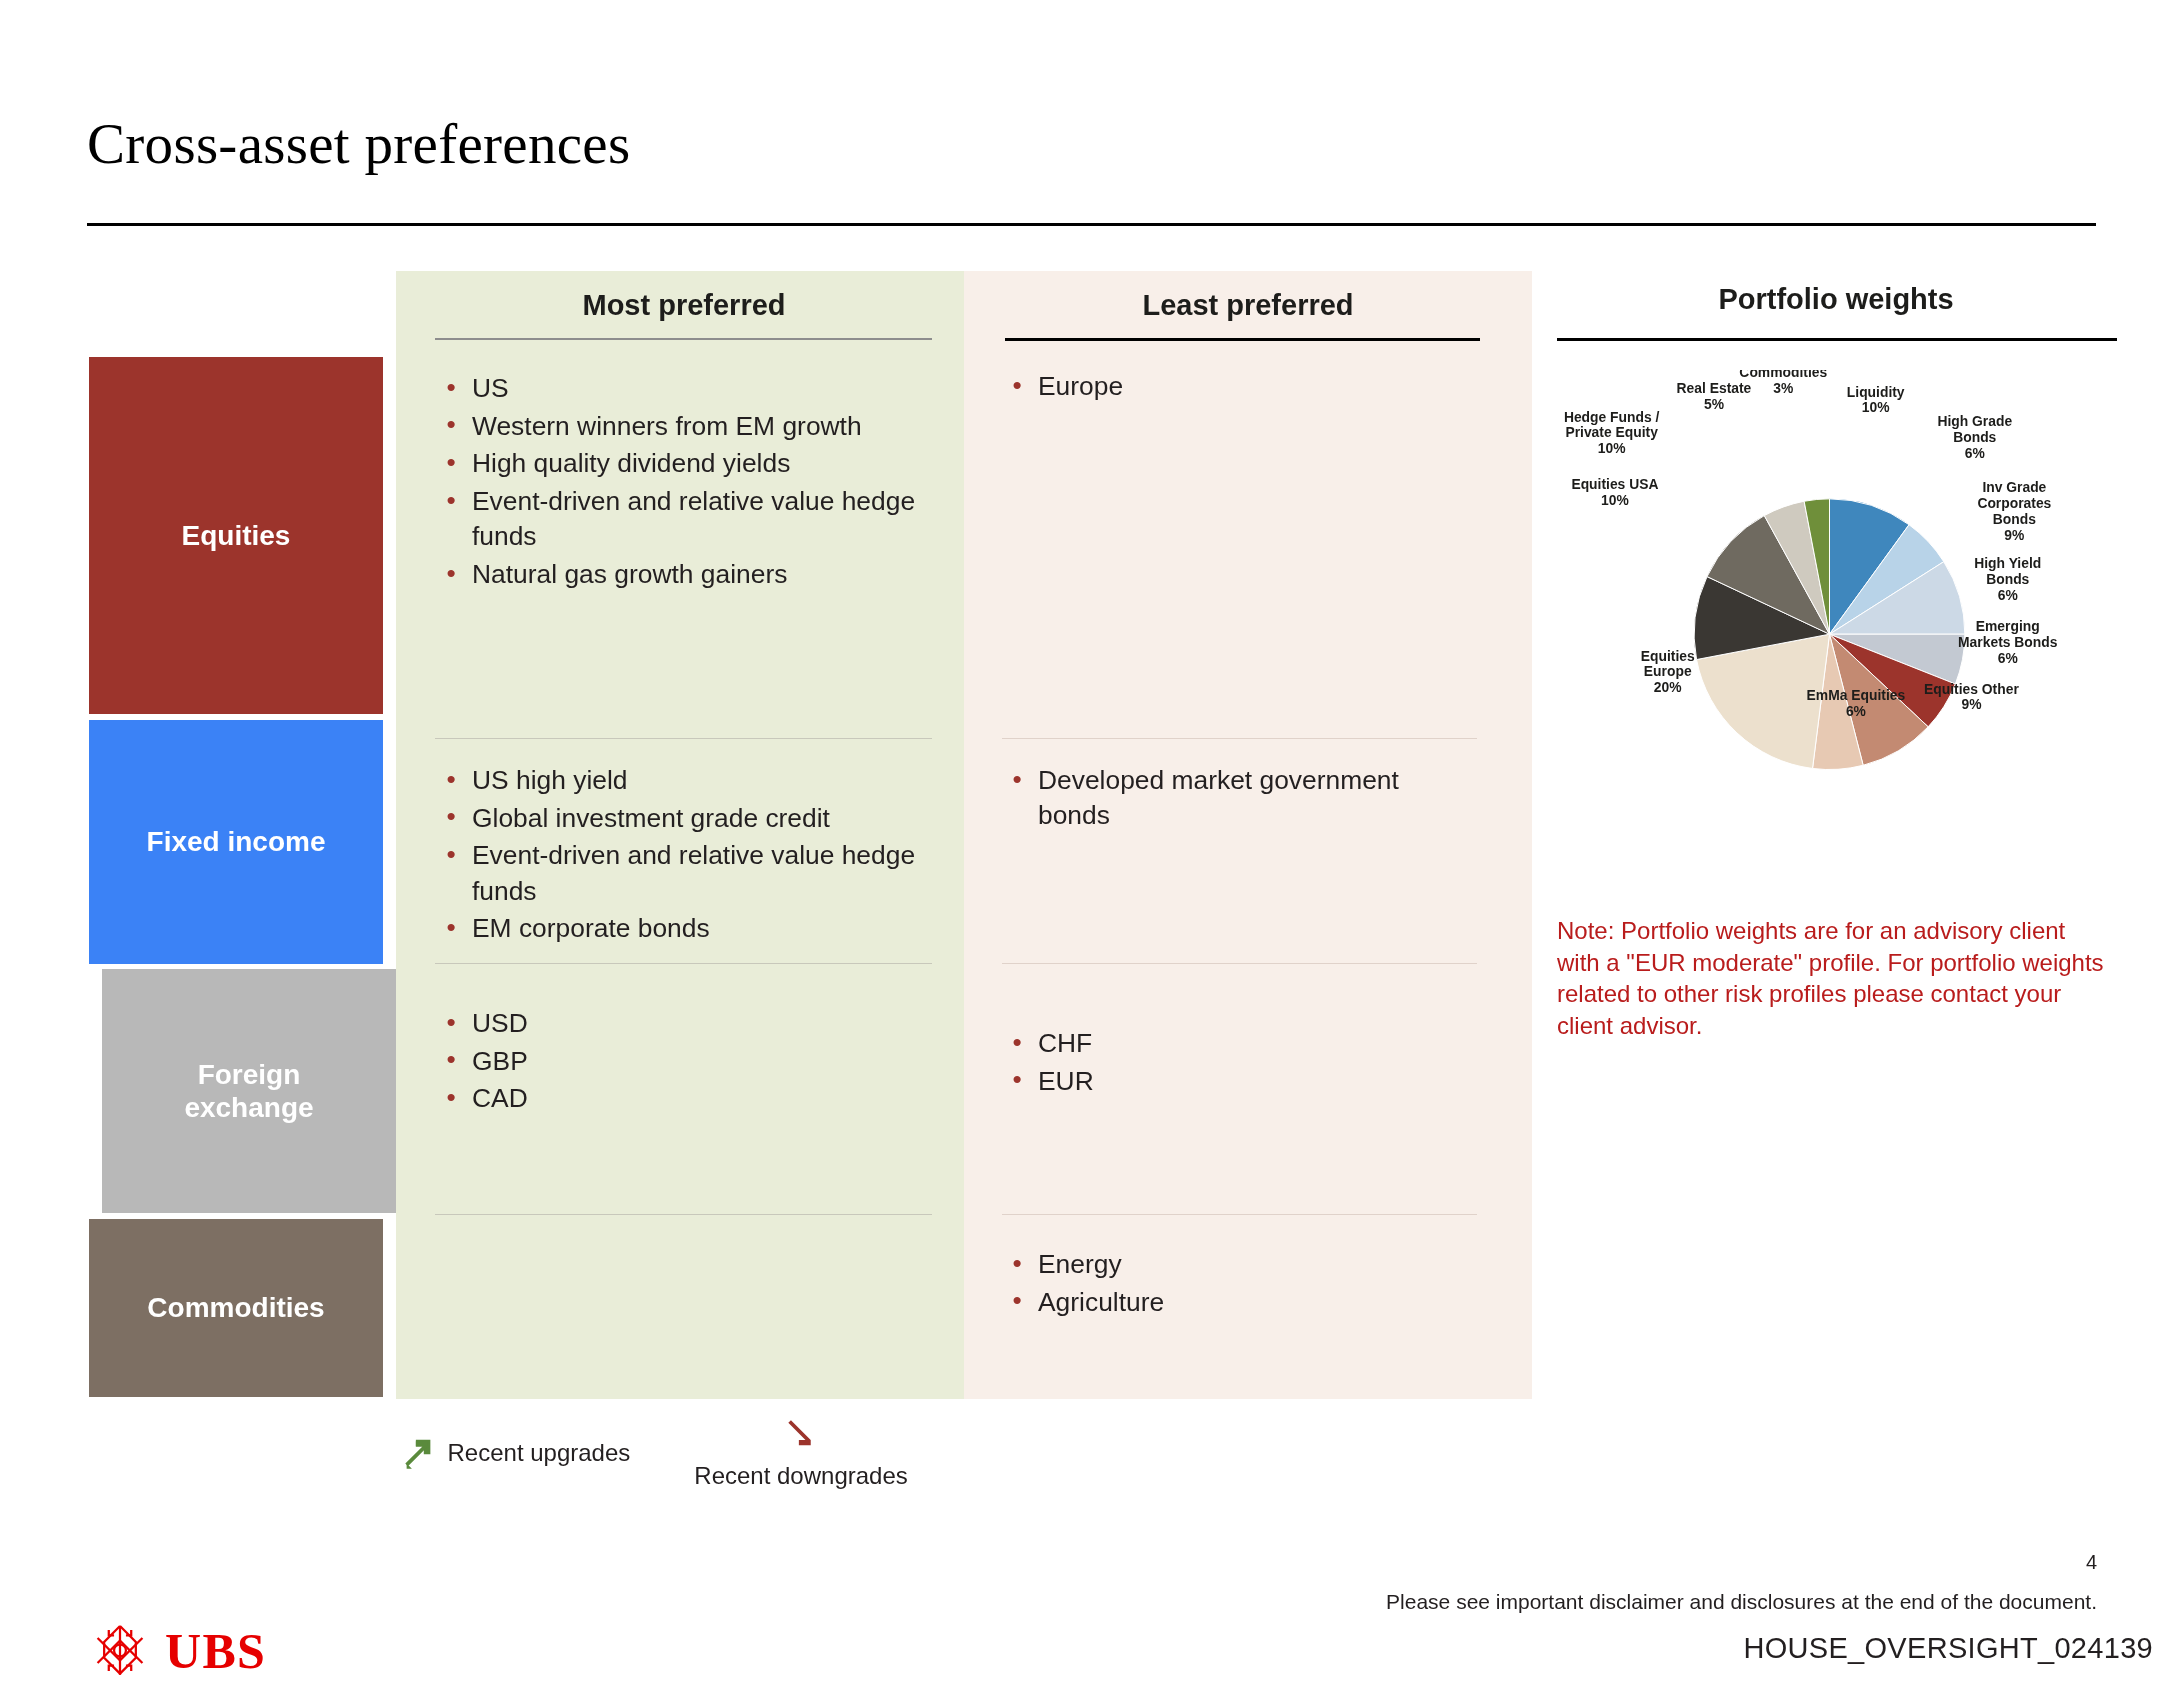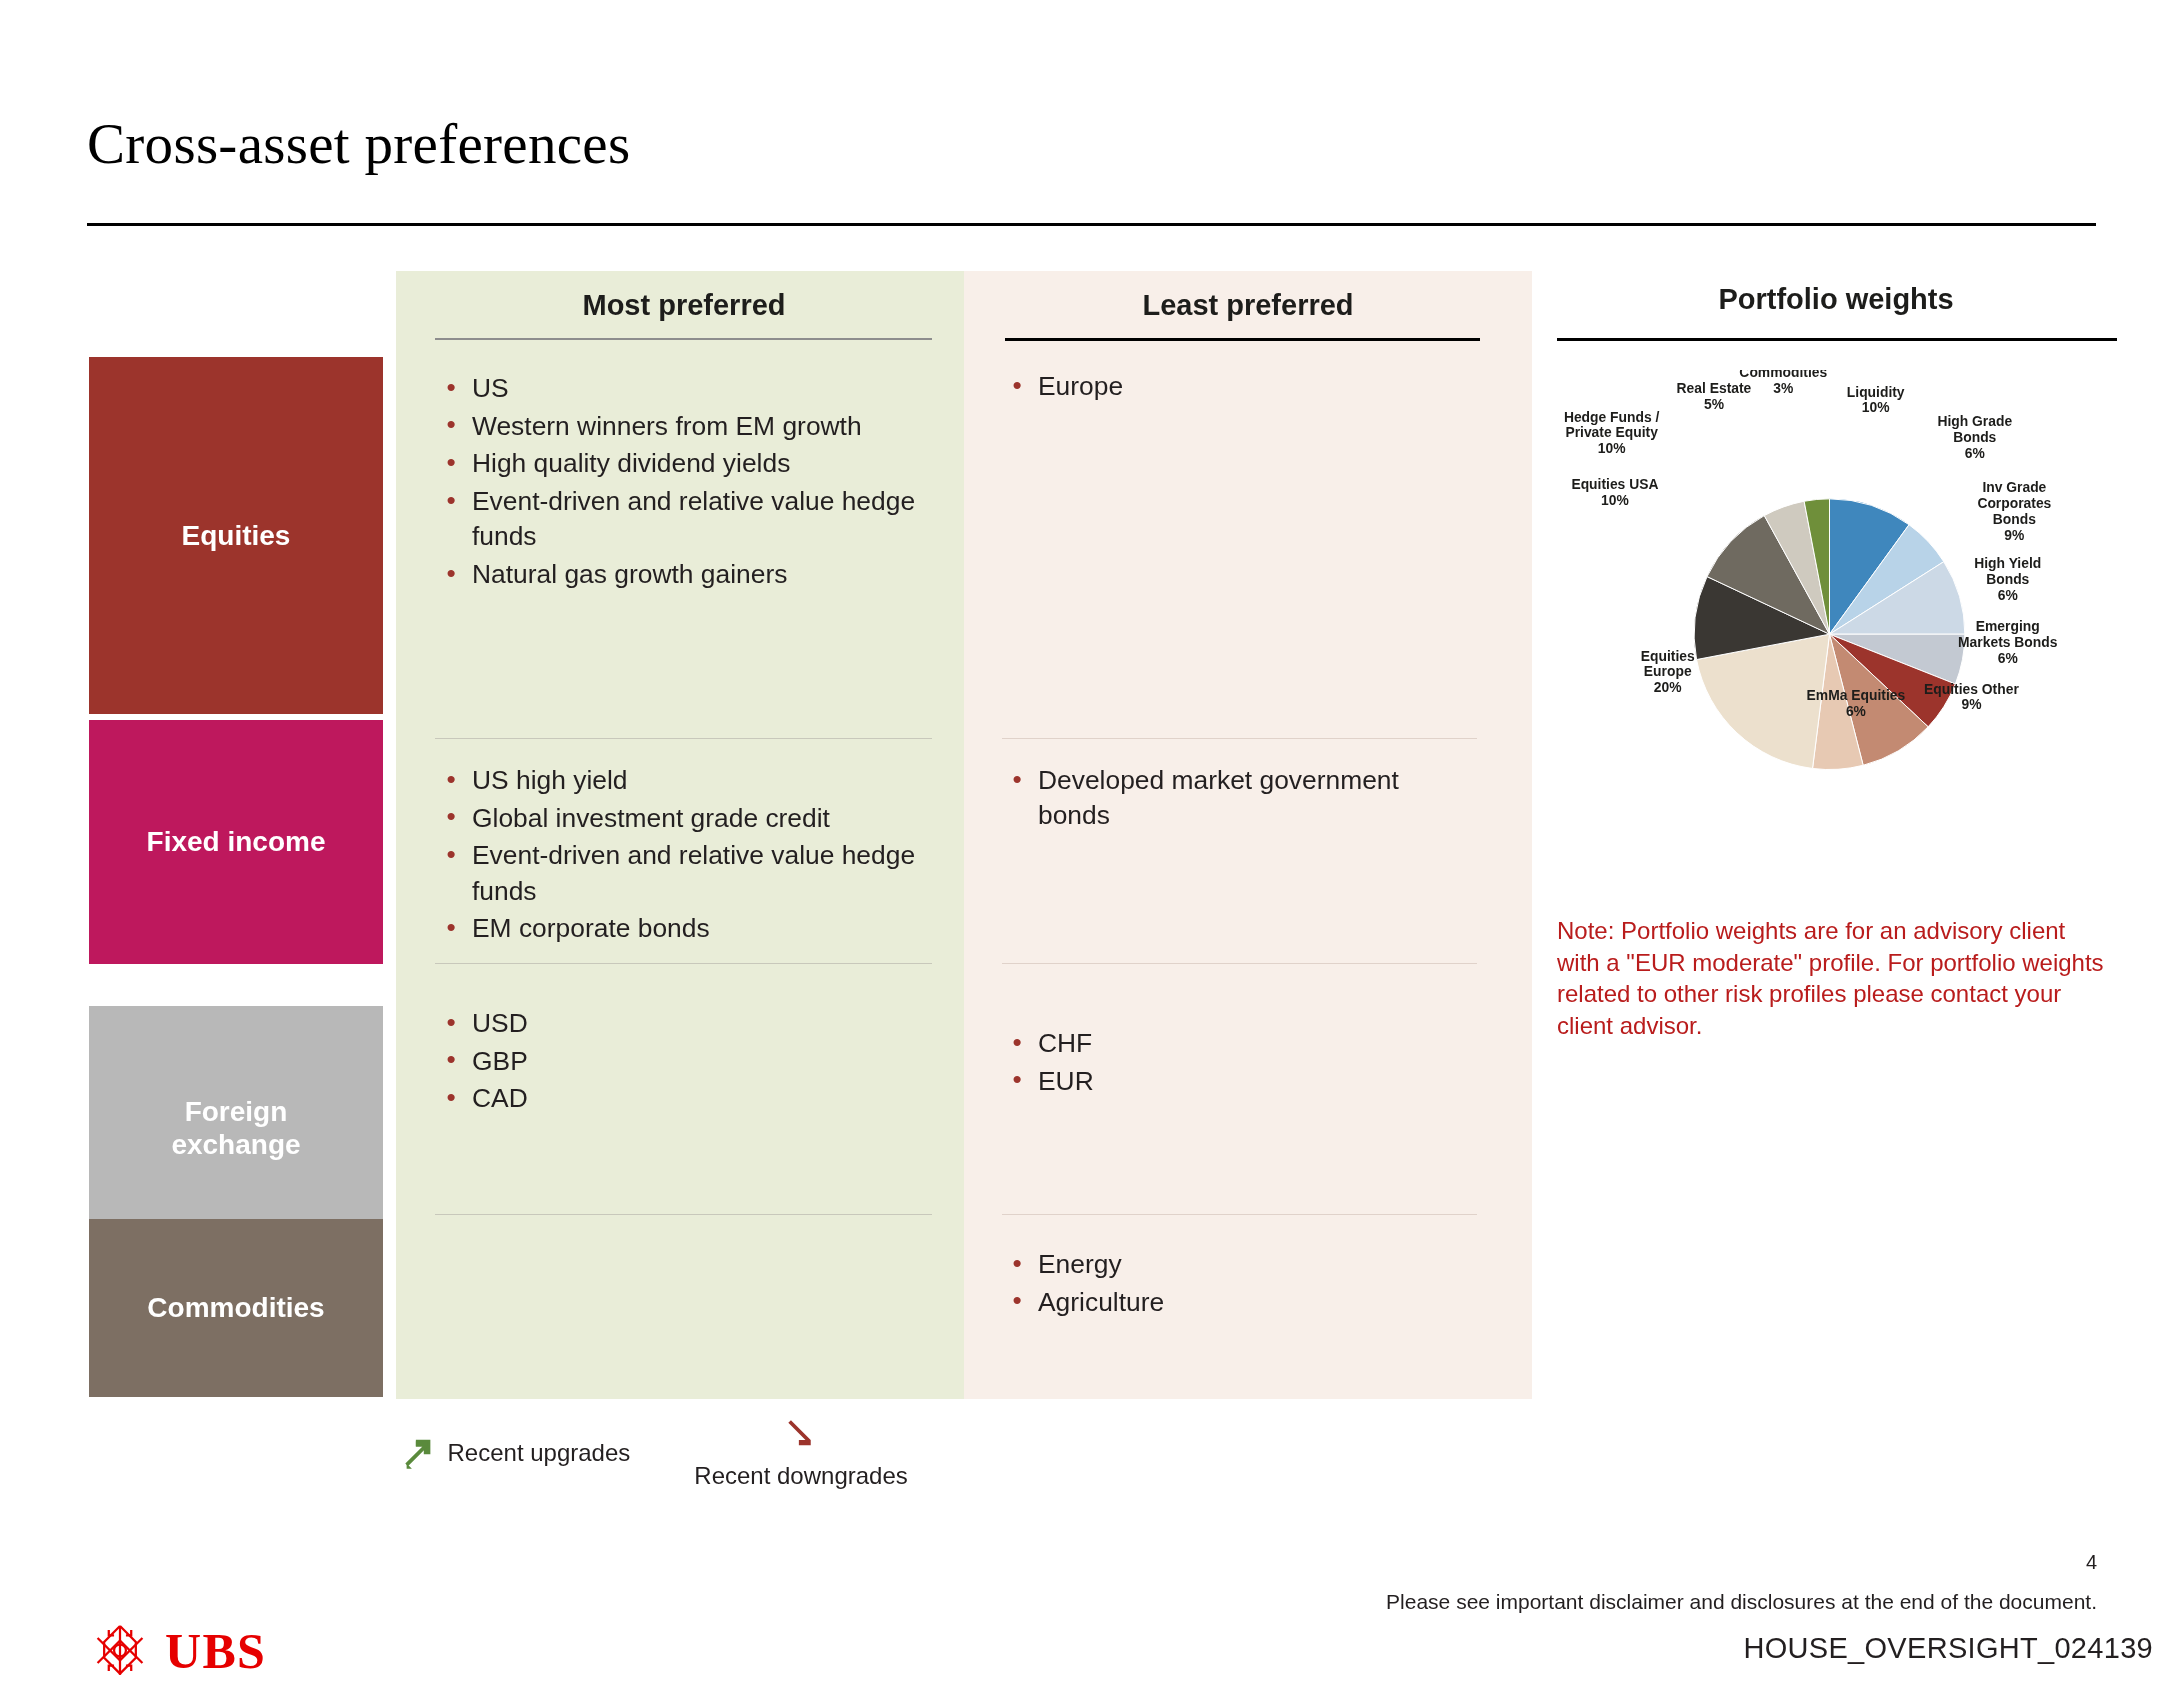--- a/index.html
+++ b/index.html
@@ -87,22 +87,22 @@
     display: flex;
     align-items: center;
     justify-content: center;
     text-align: center;
     color: #ffffff;
     font-size: 28px;
     font-weight: bold;
     line-height: 1.18;
   }
   #asset-equities      { top: 357px;  height: 357px; background: #9c342c; }
-  #asset-fixed-income  { top: 720px; height: 244px; background: #be185d; }
-  #asset-foreign-exch  { top: 1006px; height: 244px; background: #b8b8b8; }
+  #asset-fixed-income  { top: 720px; height: 244px; background: #3b82f6; }
+  #asset-foreign-exch  { top: 969px; height: 244px; background: #b8b8b8; margin-left: 13px; }
   #asset-commodities   { top: 1219px; height: 178px; background: #7d6f63; }
 
   
   .bullets {
     position: absolute;
     list-style: none;
     margin: 0;
     padding: 0;
     font-size: 26.4px;
     line-height: 1.33;

